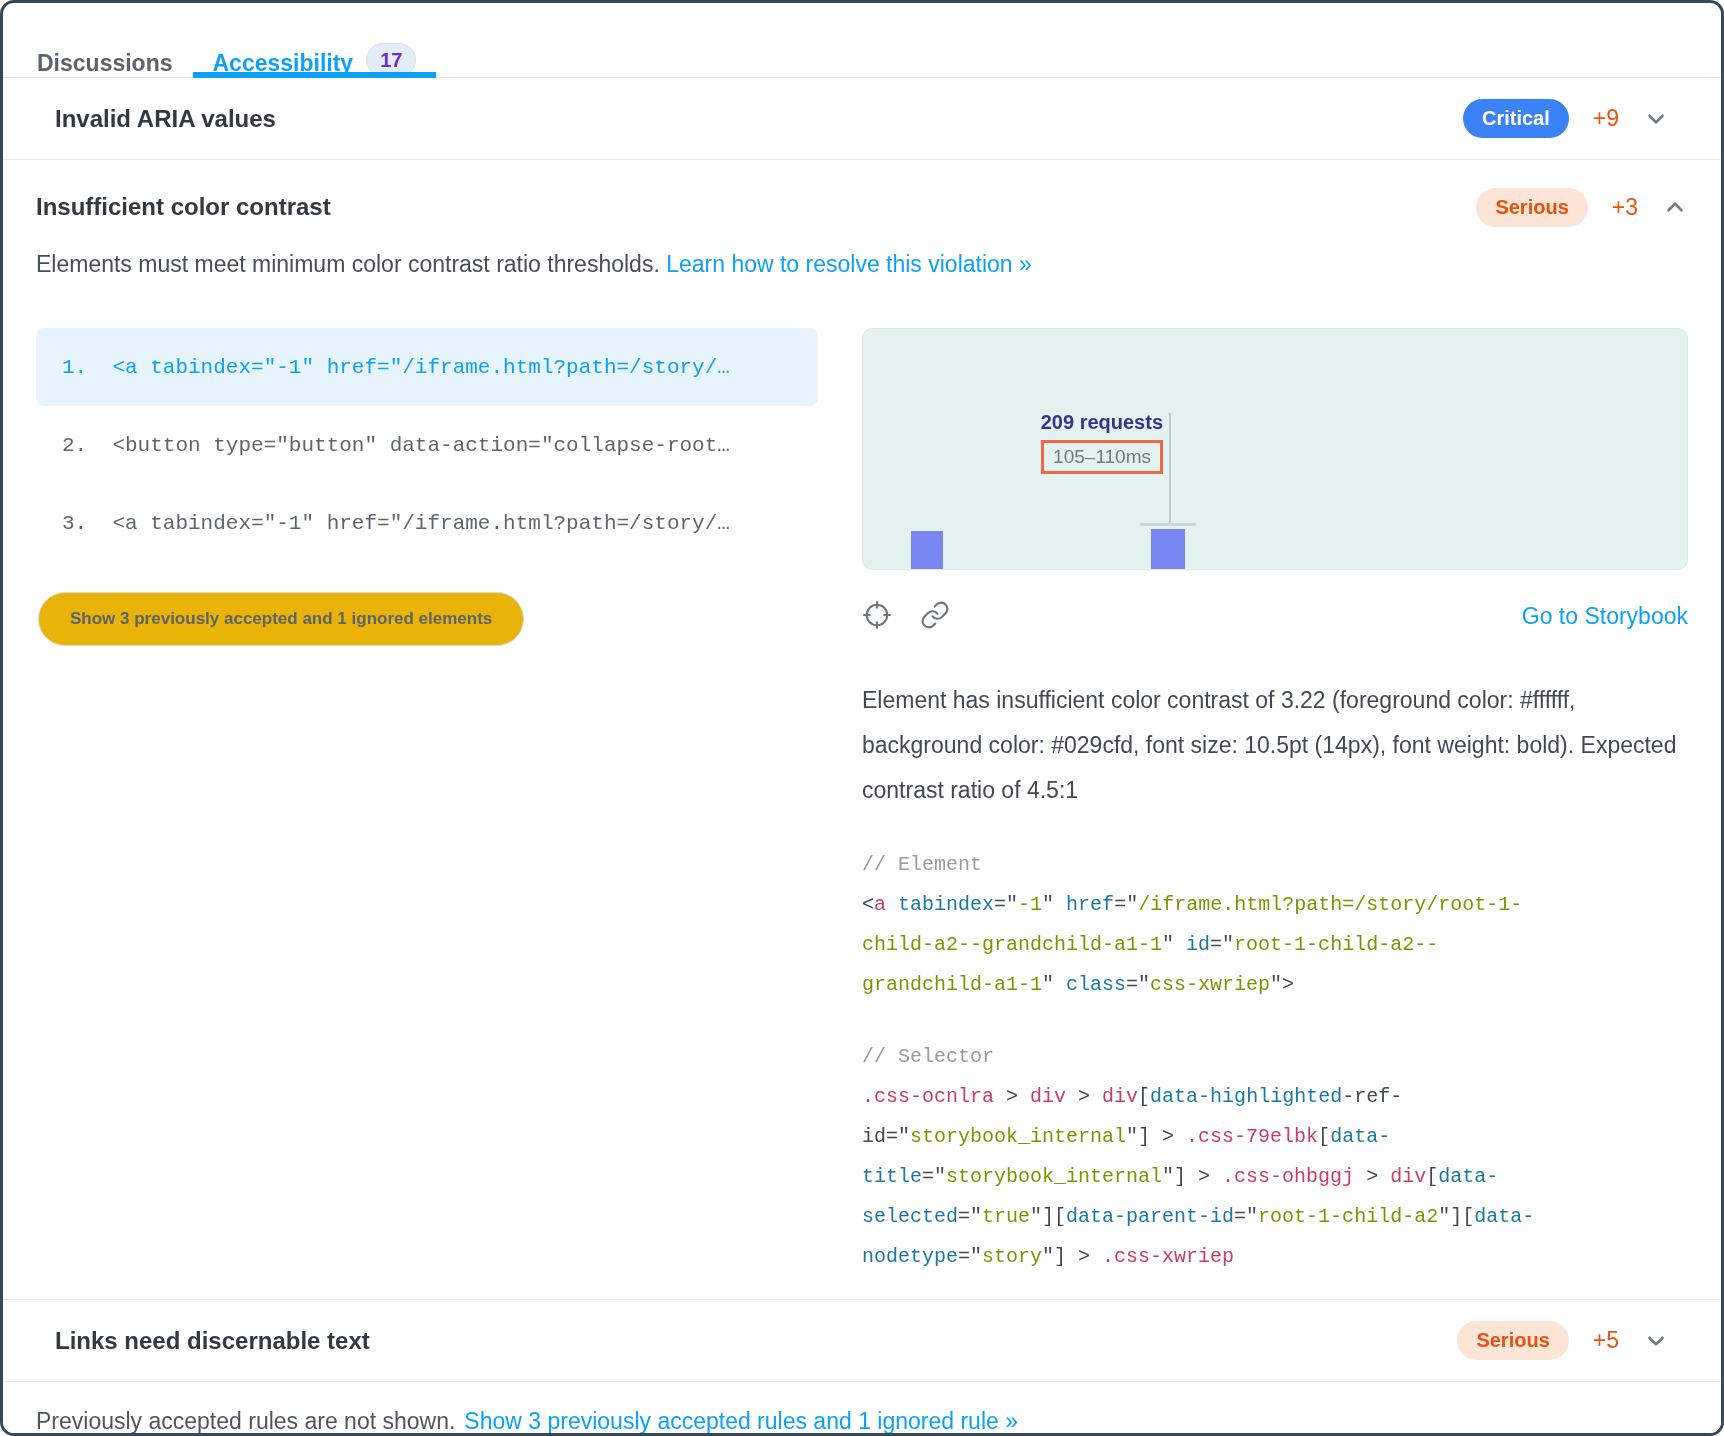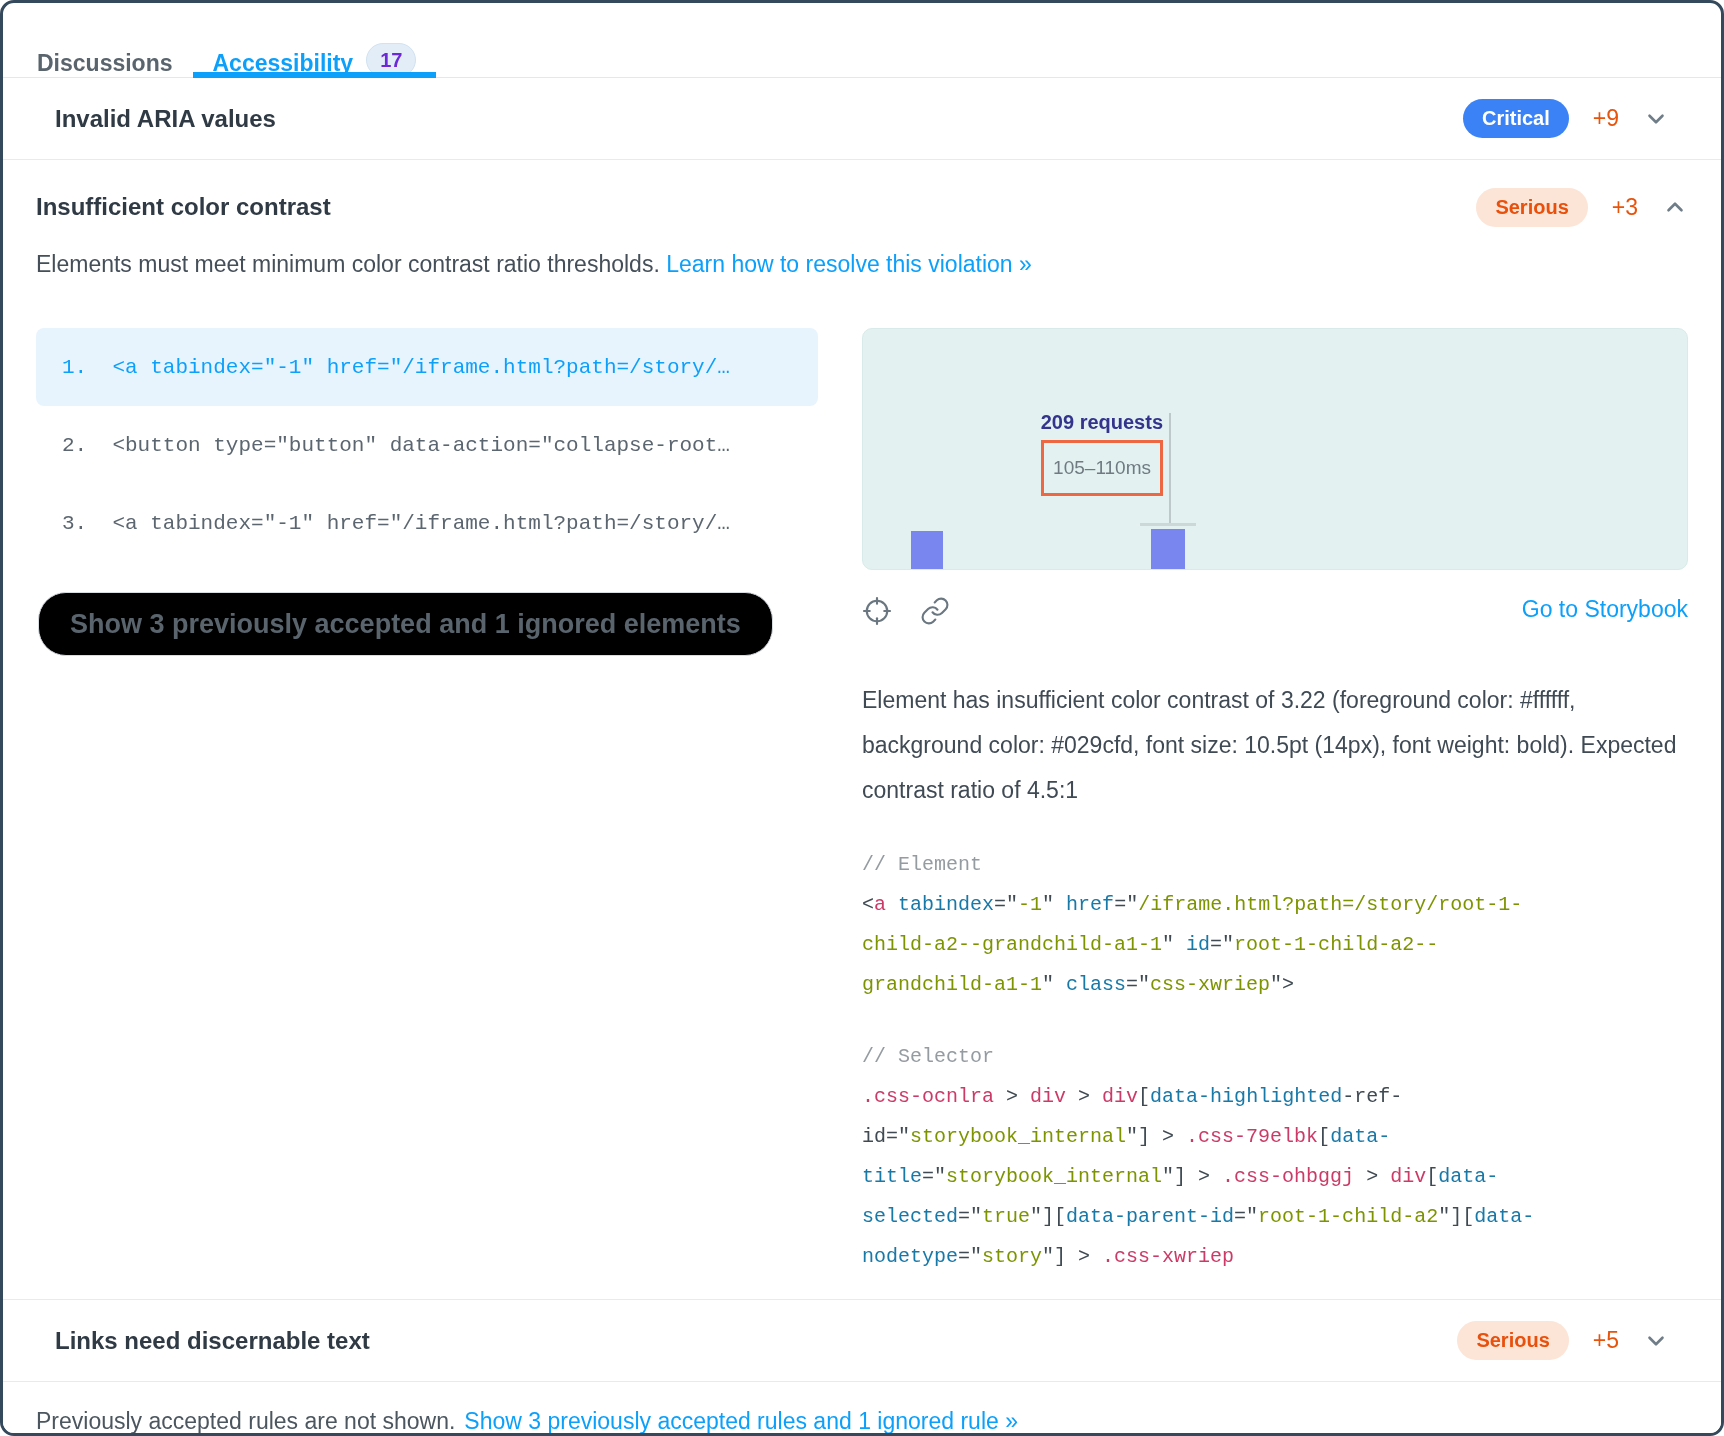--- a/index.html
+++ b/index.html
@@ -37,38 +37,38 @@
     padding-top:14px;}
   .desc{font-size:23px;color:#454f59;margin:8px 0 4px;line-height:1.4;}
   .desc a{color:#0ca0fb;text-decoration:none;cursor:pointer;}
 
   .columns{display:flex;gap:44px;margin-top:48px;align-items:flex-start;}
   .col-left{width:782px;flex:none;}
   .elem{height:78px;display:flex;align-items:center;padding:0 26px;border-radius:8px;
     font-family:"Liberation Mono","DejaVu Sans Mono",monospace;font-size:21px;color:#5b6670;
     white-space:pre;overflow:hidden;cursor:pointer;}
   .elem.selected{background:#e8f4fd;color:#0ca0fb;}
-  .show-btn{margin-top:30px;margin-left:2px;height:64px;padding:0 31px;border:1px solid #d7dce0;
-    border-radius:28px;background:#000000;color:#59646d;font-size:27px;font-weight:600;
+  .show-btn{margin-top:30px;margin-left:2px;height:54px;padding:0 31px;border:1px solid #d7dce0;
+    border-radius:28px;background:#eab308;color:#59646d;font-size:17px;font-weight:600;
     font-family:inherit;cursor:pointer;}
 
   .col-right{flex:1;min-width:0;}
   .preview{position:relative;height:240px;background:#e3f2f1;border:1px solid #d8eae9;
     border-radius:10px;overflow:hidden;}
   .bar{position:absolute;bottom:0;background:#7a86f0;}
   .bar.b1{left:48px;width:32px;height:38px;}
   .bar.b2{left:288px;width:34px;height:40px;}
   .cap{position:absolute;left:277px;bottom:43px;width:56px;height:3px;background:#ccd7d8;}
   .vline{position:absolute;left:306px;top:84px;height:112px;width:2px;background:#bec9cb;}
   .tooltip{position:absolute;top:82px;left:0;width:300px;text-align:right;}
   .tt-title{font-size:20px;font-weight:800;color:#34348c;}
-  .tt-value{display:inline-block;margin-top:6px;padding:14px 9px;border:3px solid #ed6742;
+  .tt-value{display:inline-block;margin-top:6px;padding:3px 9px;border:3px solid #ed6742;
     font-size:19px;color:#6f7a82;}
 
-  .actions{display:flex;align-items:flex-start;gap:28px;margin-top:26px;height:34px;}
+  .actions{display:flex;align-items:flex-end;gap:28px;margin-top:26px;height:34px;}
   .icon-btn{display:flex;align-items:center;color:#6a7780;cursor:pointer;}
   .goto{margin-left:auto;color:#0ca0fb;font-size:23px;text-decoration:none;cursor:pointer;}
 
   .detail{margin-top:48px;font-size:23px;line-height:45px;color:#3f4a54;margin-bottom:0;}
 
   .codeblock{margin-top:32px;font-family:"Liberation Mono","DejaVu Sans Mono",monospace;
     font-size:20px;line-height:40px;white-space:pre;}
   .code-comment{color:#949ba1;}
   .tok-p{color:#3f4a52;}
   .tok-tag{color:#cc3b67;}

